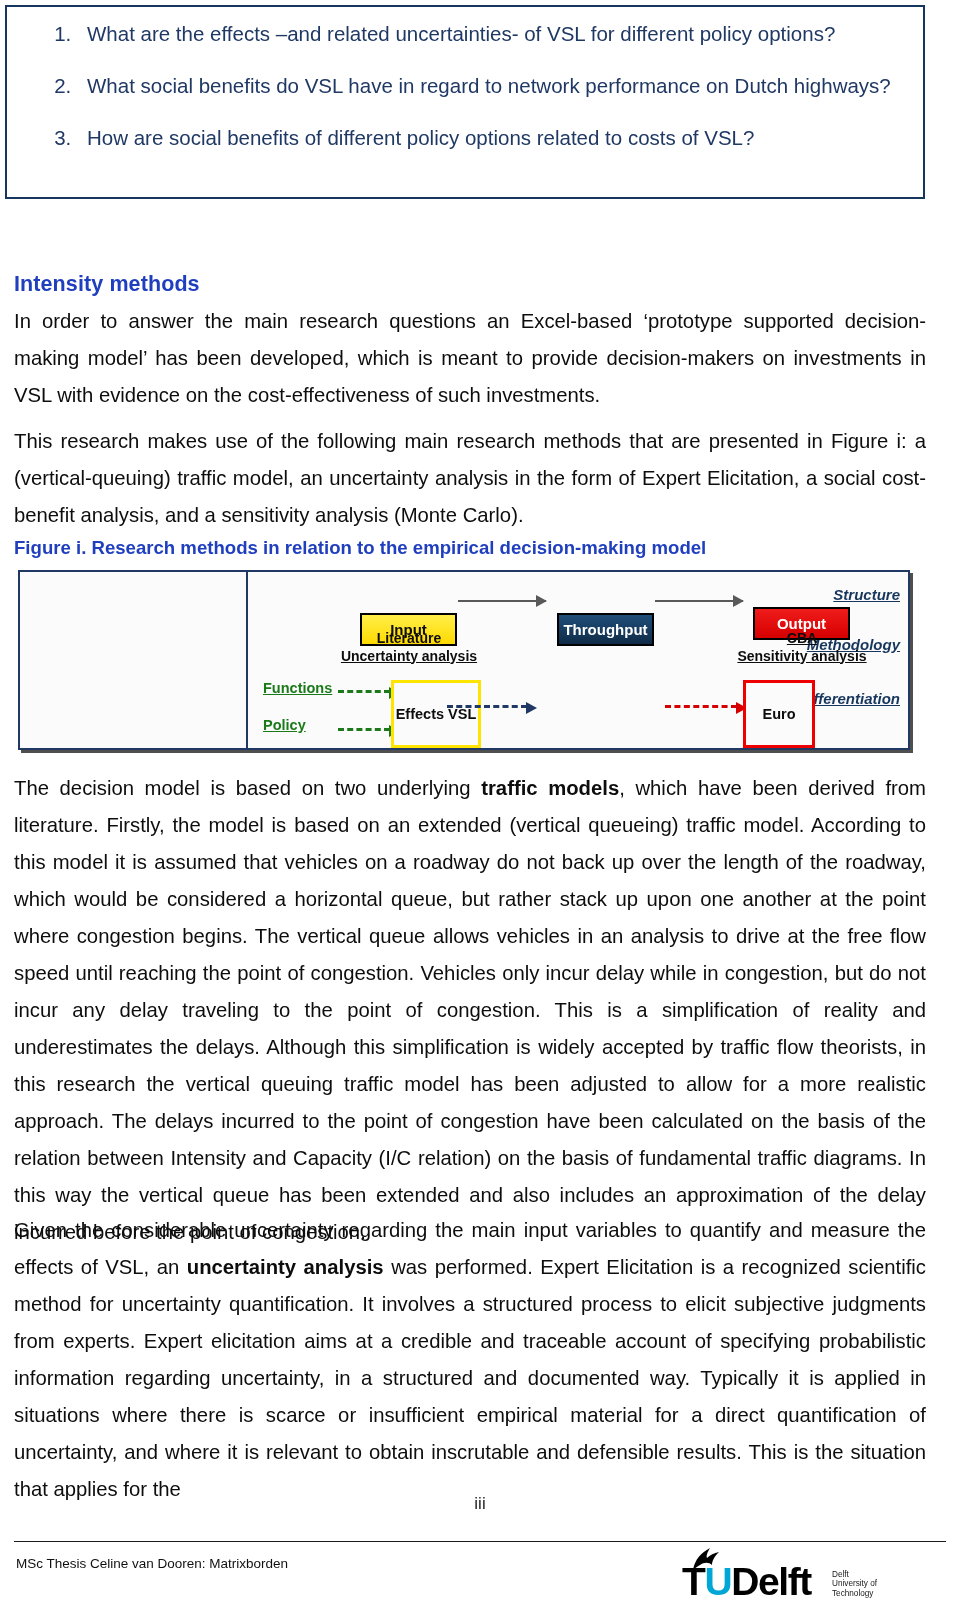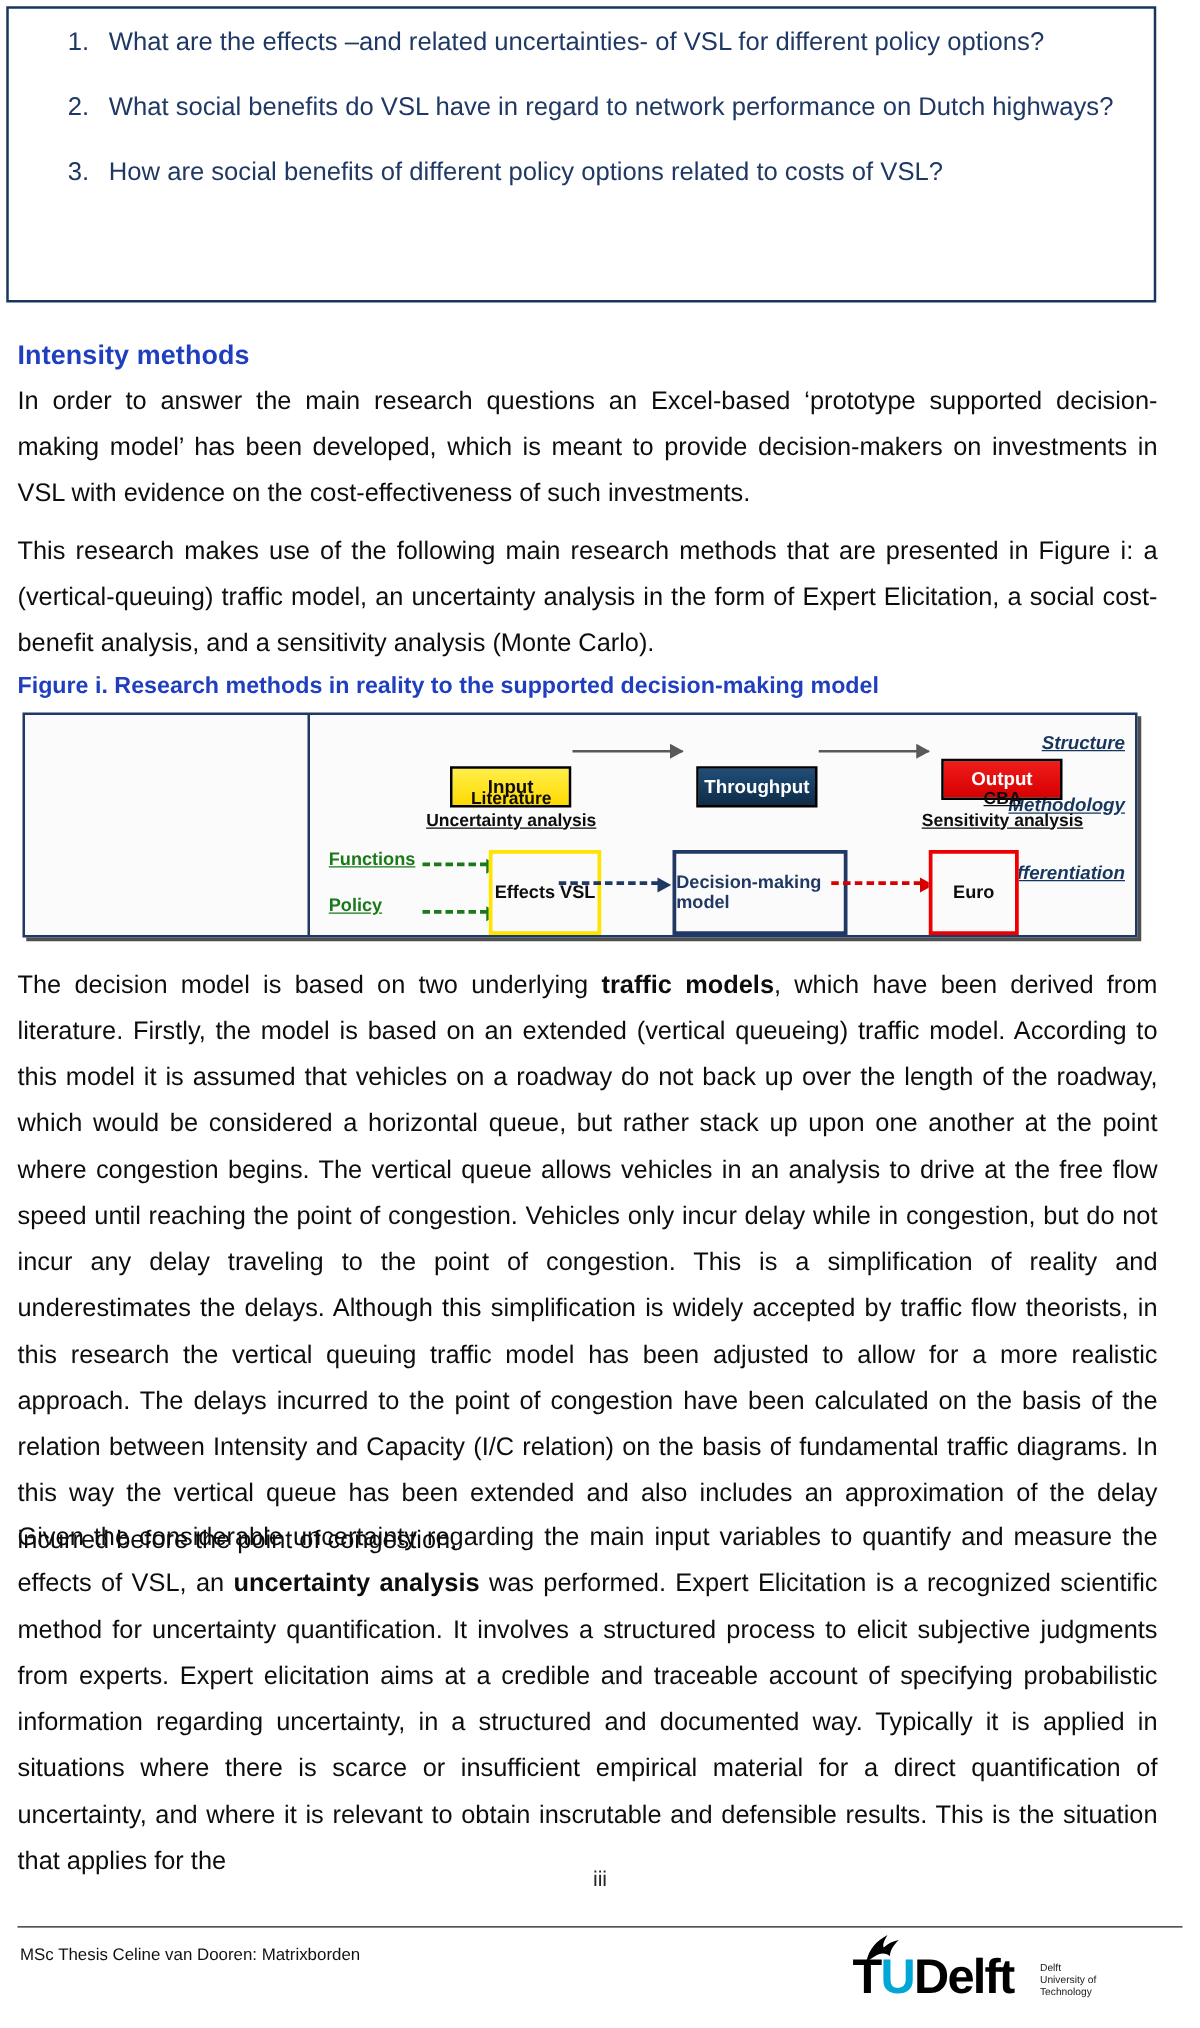--- a/index.html
+++ b/index.html
@@ -15,21 +15,21 @@
     color: #000000;
     overflow: hidden;
   }
 
   
   .questions-box {
     position: absolute;
     left: 5px;
     top: 5px;
     width: 920px;
-    height: 237px;
+    height: 194px;
     border: 2px solid #17365d;
     box-sizing: border-box;
     padding: 10px 14px 0 14px;
   }
   ol.q-list {
     margin: 0;
     padding: 0 10px 0 56px;
     list-style: decimal;
     color: #1f3864;
   }
@@ -297,21 +297,21 @@
     <li>How are social benefits of different policy options related to costs of VSL?</li>
   </ol>
 </div>
 
 <div class="section-heading">Intensity methods</div>
 
 <div class="para" id="para-intro">In order to answer the main research questions an Excel-based ‘prototype supported decision-making model’ has been developed, which is meant to provide decision-makers on investments in VSL with evidence on the cost-effectiveness of such investments.</div>
 
 <div class="para" id="para-methods">This research makes use of the following main research methods that are presented in Figure i: a (vertical-queuing) traffic model, an uncertainty analysis in the form of Expert Elicitation, a social cost- benefit analysis, and a sensitivity analysis (Monte Carlo).</div>
 
-<div class="fig-caption">Figure i. Research methods in reality to the supported decision-making model</div>
+<div class="fig-caption">Figure i. Research methods in relation to the empirical decision-making model</div>
 
 <div class="figure-wrap">
 
   <div class="fig-left-col"></div>
 
   <div class="row-label" id="row-label-structure">Structure</div>
   <div class="row-label" id="row-label-methodology">Methodology</div>
   <div class="row-label" id="row-label-differentiation">Differentiation</div>
 
   <div class="stage-box" id="stage-input">Input</div>
@@ -332,21 +332,20 @@
   <div class="diff-label" id="diff-functions">Functions</div>
   <div class="diff-label" id="diff-policy">Policy</div>
 
   <div class="dash-arrow" id="dash-functions"></div>
   <div class="dash-arrow" id="dash-policy"></div>
 
   <div class="diff-box" id="box-effects">Effects VSL</div>
 
   <div class="dash-arrow" id="dash-effects"></div>
 
-  <div class="diff-box" id="box-decision">Decision-making model</div>
 
   <div class="dash-arrow" id="dash-euro"></div>
 
   <div class="diff-box" id="box-euro">Euro</div>
 </div>
 
 <div class="para" id="para-traffic">The decision model is based on two underlying <b>traffic models</b>, which have been derived from literature. Firstly, the model is based on an extended (vertical queueing) traffic model. According to this model it is assumed that vehicles on a roadway do not back up over the length of the roadway, which would be considered a horizontal queue, but rather stack up upon one another at the point where congestion begins. The vertical queue allows vehicles in an analysis to drive at the free flow speed until reaching the point of congestion. Vehicles only incur delay while in congestion, but do not incur any delay traveling to the point of congestion. This is a simplification of reality and underestimates the delays. Although this simplification is widely accepted by traffic flow theorists, in this research the vertical queuing traffic model has been adjusted to allow for a more realistic approach. The delays incurred to the point of congestion have been calculated on the basis of the relation between Intensity and Capacity (I/C relation) on the basis of fundamental traffic diagrams. In this way the vertical queue has been extended and also includes an approximation of the delay incurred before the point of congestion.</div>
 
 <div class="para" id="para-uncertainty">Given the considerable uncertainty regarding the main input variables to quantify and measure the effects of VSL, an <b>uncertainty analysis</b> was performed. Expert Elicitation is a recognized scientific method for uncertainty quantification. It involves a structured process to elicit subjective judgments from experts. Expert elicitation aims at a credible and traceable account of specifying probabilistic information regarding uncertainty, in a structured and documented way. Typically it is applied in situations where there is scarce or insufficient empirical material for a direct quantification of uncertainty, and where it is relevant to obtain inscrutable and defensible results. This is the situation that applies for the</div>
 

